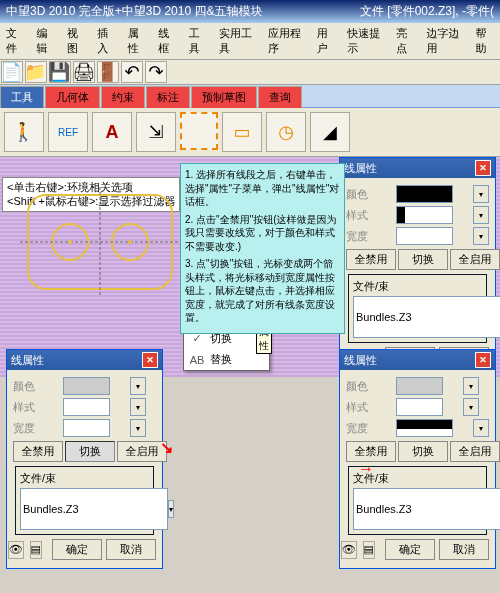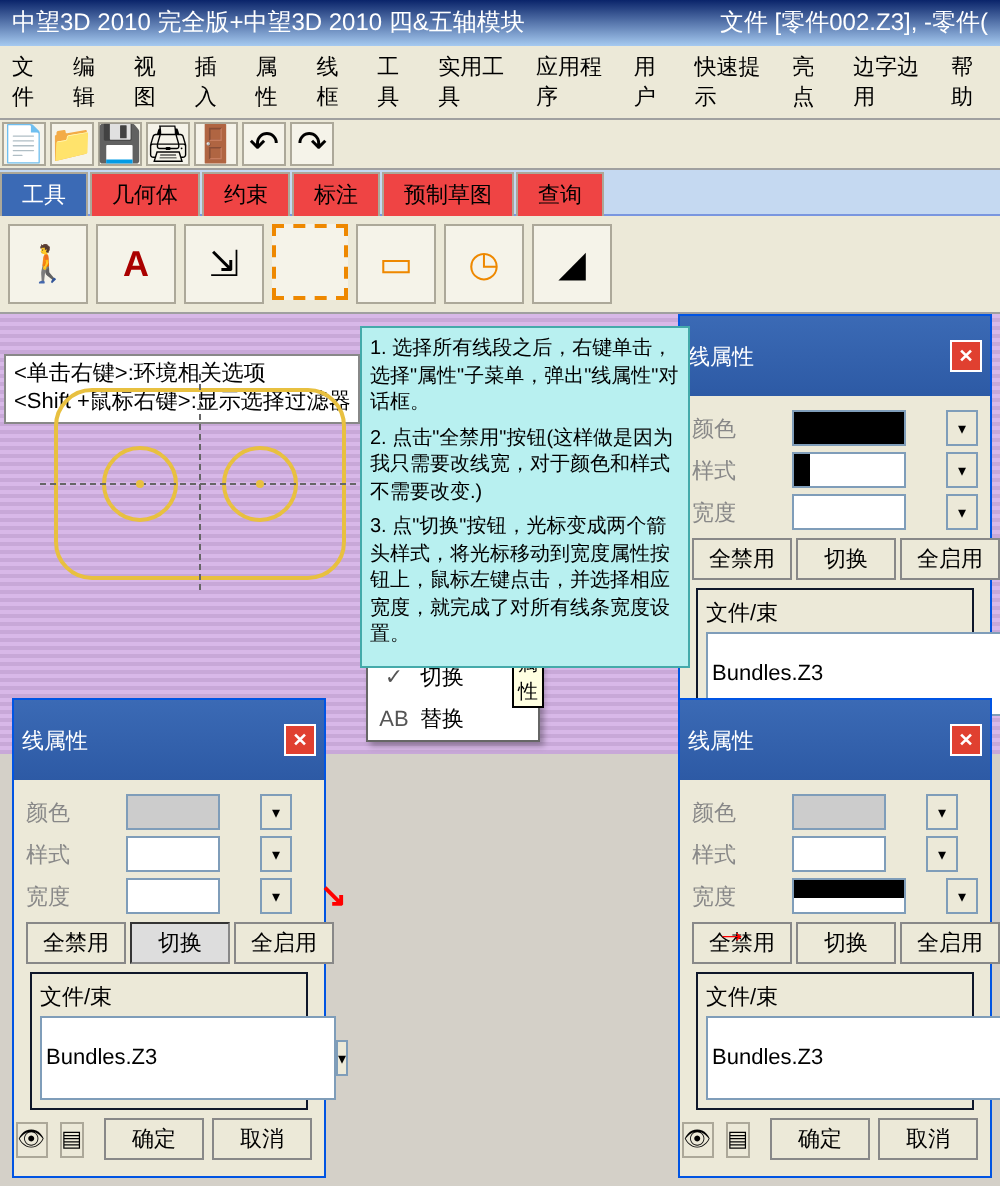--- a/index.html
+++ b/index.html
@@ -16,21 +16,21 @@
 .sketch{position:absolute;top:30px;left:20px;width:160px;height:110px}
 .sketch svg{width:100%;height:100%}
 .ctxmenu{position:absolute;top:20px;left:183px;background:#fff;border:1px solid #666;box-shadow:2px 2px 3px rgba(0,0,0,0.3);width:85px}
 .ctxmenu .mi{padding:3px 6px;display:flex;align-items:center;gap:6px;font-size:11px}
 .ctxmenu .mi.hl{background:#316ac5;color:#fff}
 .ctxmenu .sep{border-top:1px solid #ccc;margin:1px 0}
 .mico{width:14px;height:14px;display:flex;align-items:center;justify-content:center;font-size:11px;color:#555}
 .instbox{position:absolute;top:163px;left:180px;width:155px;background:#b8f0f0;border:1px solid #4aa;padding:4px;font-size:10px;line-height:1.35;z-index:5}
 .instbox p{margin:0 0 4px 0}
 .panel{position:absolute;background:#ece9d8;border:1px solid #0054e3;width:155px;padding-bottom:4px}
-.panel .ptb{background:linear-gradient(#3b6ab5,#2d5aa5);color:#fff;padding:12px 4px;display:flex;justify-content:space-between;align-items:center;font-size:11px}
+.panel .ptb{background:linear-gradient(#3b6ab5,#2d5aa5);color:#fff;padding:2px 4px;display:flex;justify-content:space-between;align-items:center;font-size:11px}
 .panel .xbtn{width:14px;height:14px;background:#e04030;color:#fff;display:flex;align-items:center;justify-content:center;border:1px solid #fff;font-size:9px;font-weight:bold}
 .panel .body{padding:4px 6px}
 .prow{display:flex;align-items:center;margin:3px 0;gap:20px}
 .plabel{width:30px;color:#888;font-size:11px}
 .pinput{flex:1;height:16px;border:1px solid #7f9db9;background:#fff}
 .pinput.narrow{width:45px;flex:none}
 .pdd{width:14px;height:16px;border:1px solid #7f9db9;background:#ece9d8;display:flex;align-items:center;justify-content:center;font-size:8px}
 .btnrow{display:flex;gap:2px;margin:4px 0;justify-content:flex-start}
 .wbtn{padding:2px 6px;border:1px solid #888;background:#ece9d8;font-size:11px;min-width:36px;text-align:center}
 .wbtn.dep{border:1px inset #888;background:#ddd}
@@ -81,20 +81,21 @@
   <div class="tab active">工具</div>
   <div class="tab">几何体</div>
   <div class="tab">约束</div>
   <div class="tab">标注</div>
   <div class="tab">预制草图</div>
   <div class="tab">查询</div>
 </div>
 
 <div class="toolbar">
   <div class="tbtn" style="color:#0a0">🚶</div>
+  <div class="tbtn" style="color:#06c;font-size:10px">REF</div>
   <div class="tbtn" style="color:#a00;font-weight:bold">A</div>
   <div class="tbtn">⇲</div>
   <div class="tbtn" style="border:2px dashed #e80;width:34px;height:34px"></div>
   <div class="tbtn" style="color:#e80">▭</div>
   <div class="tbtn" style="color:#e80">◷</div>
   <div class="tbtn">◢</div>
 </div>
 
 <div class="viewport">
   <div class="hint">

